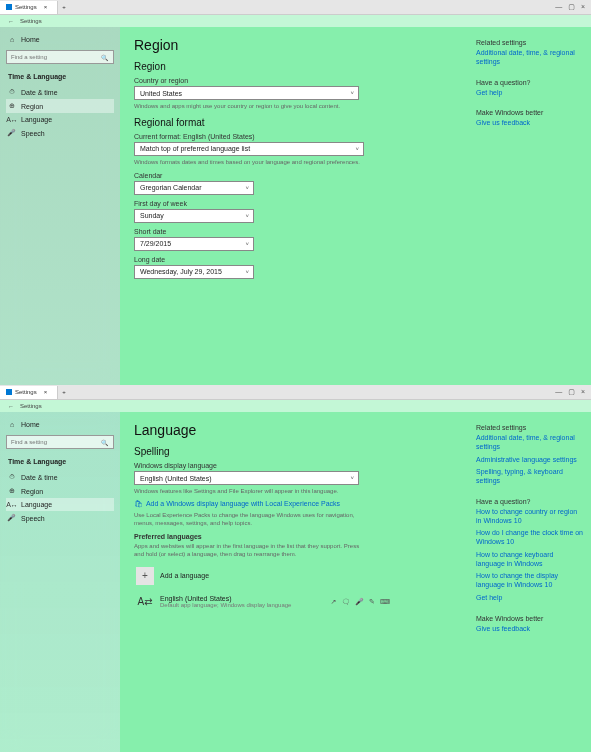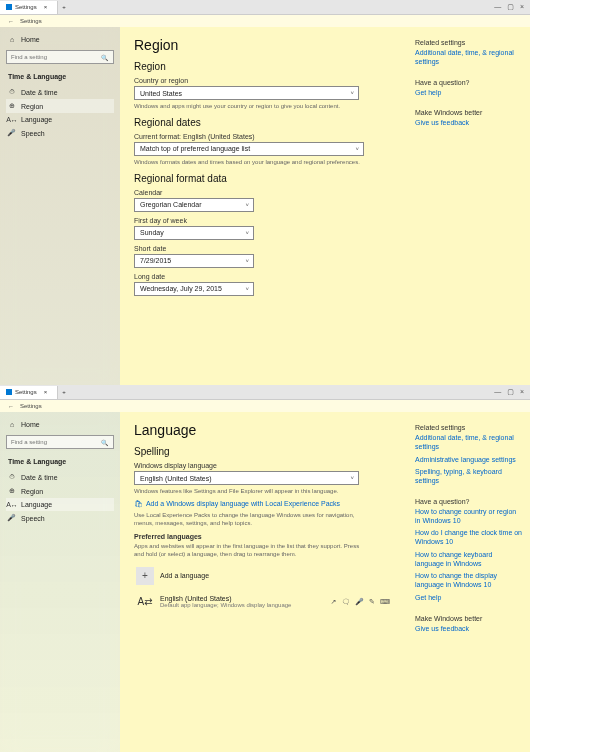--- a/index.html
+++ b/index.html
@@ -1,17 +1,17 @@
 <!DOCTYPE html>
 <html><head>
 <meta charset="utf-8">
 <style>
   * { margin:0; padding:0; box-sizing:border-box; font-family:"Segoe UI",Arial,sans-serif; }
   body { background:#fff; width:591px; }
-  .screenshot { width:530px; background:#fef9c3; }
+  .screenshot { width:591px; background:#86efac; }
   .titlebar { height:15px; background:#e6e6e6; display:flex; align-items:center; font-size:6px; color:#333; border-bottom:1px solid #ccc; }
   .tb-tab { display:flex; align-items:center; height:13px; padding:0 6px; gap:3px; background:#fff; border-right:1px solid #ccc; }
   .tb-icon { width:6px; height:6px; background:#0078d4; display:inline-block; }
   .tb-close { padding:0 4px; cursor:default; }
   .tb-plus { padding:0 4px; cursor:default; }
   .tb-spacer { flex:1; }
   .tb-sys { display:flex; gap:6px; padding:0 6px; font-size:7px; color:#555; }
   .subbar { height:12px; display:flex; align-items:center; gap:6px; padding:0 8px; font-size:6px; color:#444; background:rgba(255,255,255,0.5); }
   .app-body { display:flex; height:358px; }
   .sidebar { width:120px; padding:6px 6px; font-size:7px; color:#222; background:linear-gradient(180deg, rgba(200,200,210,0.55), rgba(210,215,225,0.55)); backdrop-filter:blur(10px); }
@@ -101,29 +101,28 @@
         <h1 class="page-title">Region</h1>
 
         <h2 class="sect">Region</h2>
         <div class="label">Country or region</div>
         <div class="dropdown">
           <span>United States</span>
           <span class="dd-chev">˅</span>
         </div>
         <div class="desc">Windows and apps might use your country or region to give you local content.</div>
 
-        <h2 class="sect">Regional dates</h2>
+        <h2 class="sect">Regional format</h2>
         <div class="label">Current format: English (United States)</div>
         <div class="dropdown wide">
           <span>Match top of preferred language list</span>
           <span class="dd-chev">˅</span>
         </div>
         <div class="desc">Windows formats dates and times based on your language and regional preferences.</div>
 
-        <h2 class="sect">Regional format data</h2>
         <div class="label">Calendar</div>
         <div class="dropdown narrow">
           <span>Gregorian Calendar</span>
           <span class="dd-chev">˅</span>
         </div>
         <div class="label">First day of week</div>
         <div class="dropdown narrow">
           <span>Sunday</span>
           <span class="dd-chev">˅</span>
         </div>

